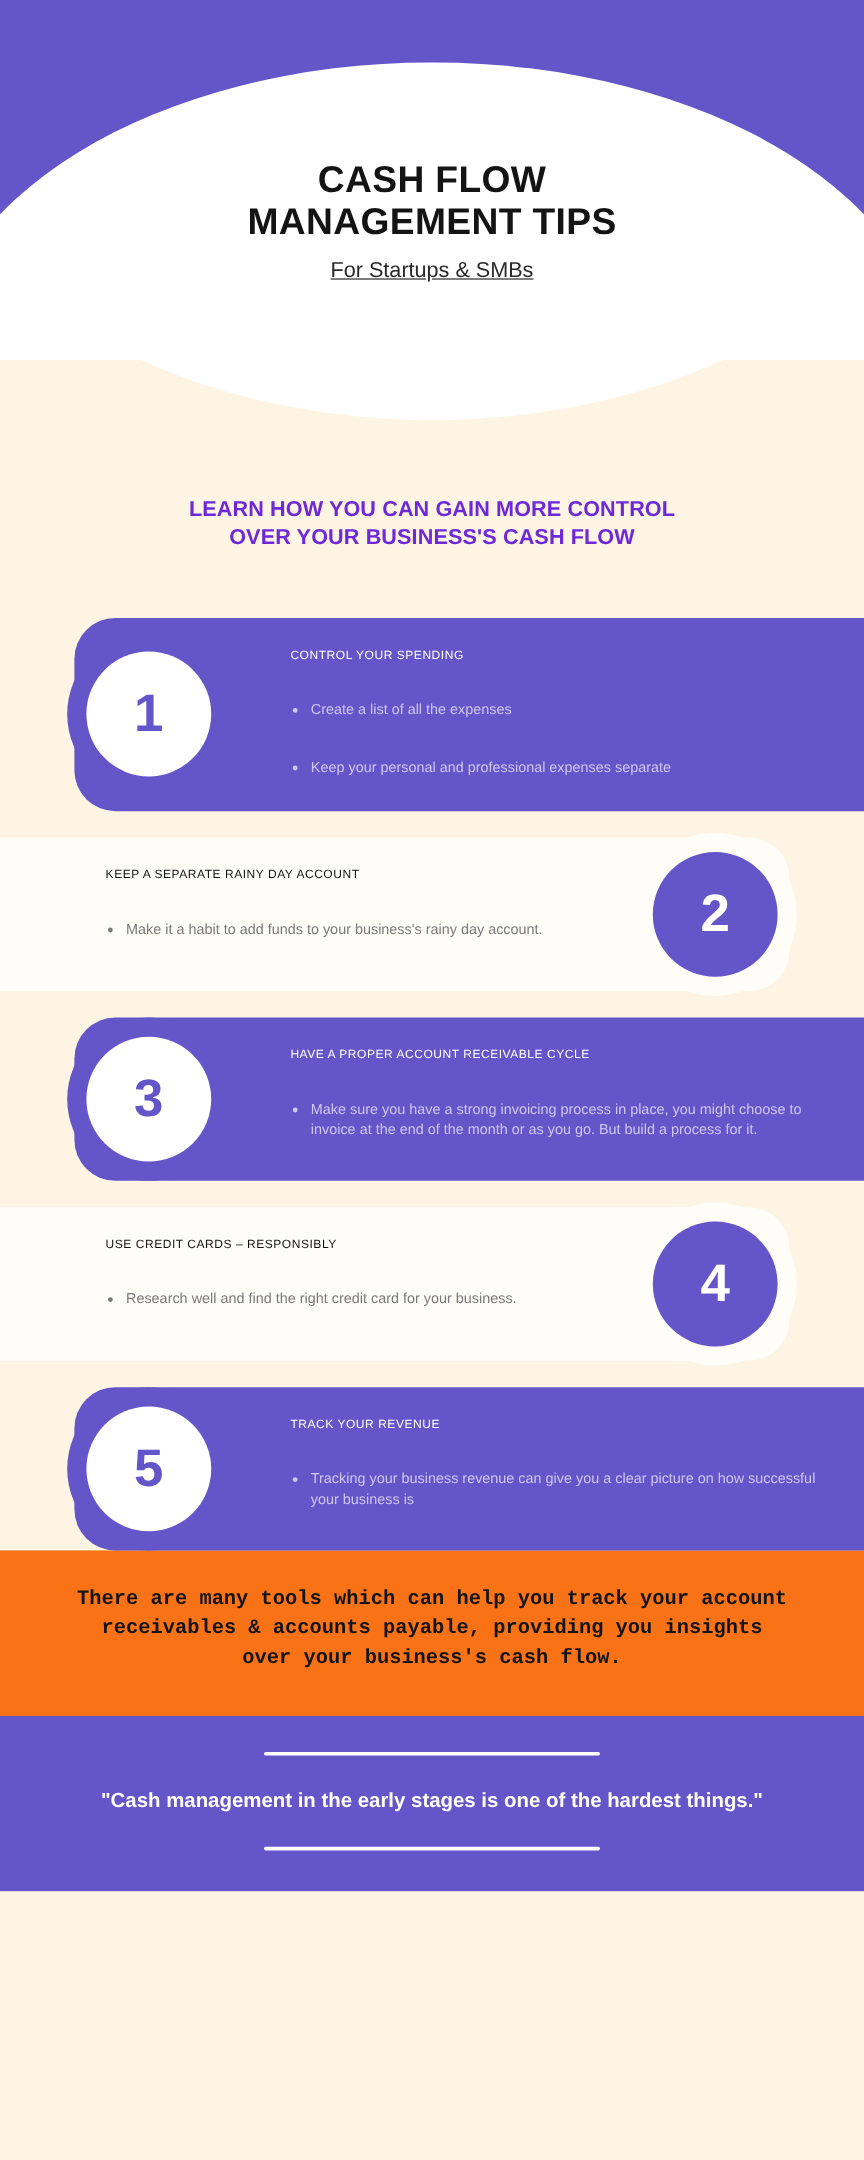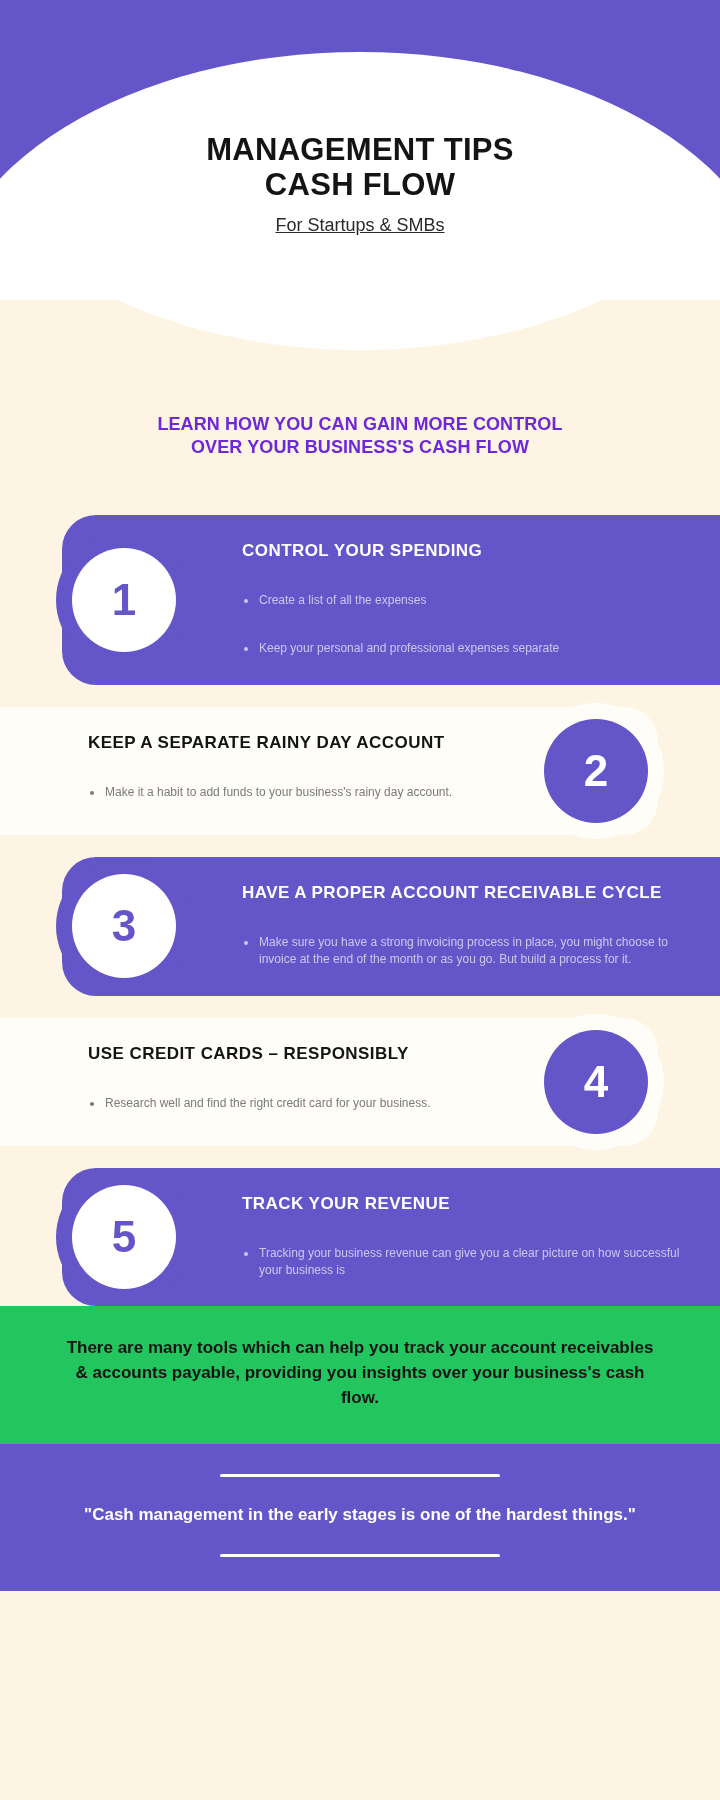--- a/index.html
+++ b/index.html
@@ -118,21 +118,21 @@
     background:#FFFFFF; color:#6455C8;
     box-shadow:0 0 0 16px #6455C8;
   }
   .step.white .badge {
     right:10px; top:50%; transform:translateY(-50%);
     background:#6455C8; color:#FFFFFF;
     box-shadow:0 0 0 16px #FFFDF8;
   }
 
   .step-title {
-    font-size:17px; font-weight:bold; letter-spacing:0.45px;
+    font-size:10px; font-weight:normal; letter-spacing:0.45px;
     margin-bottom:9px;
   }
   .step.purple .step-title { color:#FFFFFF; }
   .step.white  .step-title { color:#141414; }
 
   .step ul { list-style:none; }
   .step li {
     position:relative;
     padding-left:17px;
     font-size:12px;
@@ -149,23 +149,24 @@
   .step.purple li::before { background:#CFC7F0; }
   .step.white li { color:#7A7A7A; }
   .step.white li::before { background:#7A7A7A; }
 
   .step.white .step-title { text-align:left; }
 
   .gap { height:22px; background:#FDF4E3; }
 
   
   .outro {
-    background:#22c55e;
+    background:#f97316;
     padding:30px 62px 34px 62px;
     text-align:center;
+    font-family:Liberation Mono, monospace;
   }
   .outro-text {
     color:#141414;
     font-size:17px;
     font-weight:bold;
     line-height:1.45;
   }
 
   
   .quote-band {
@@ -217,22 +218,22 @@
 </style>
 </head>
 <body>
 
 <div class="page">
 
   <div class="hero">
     <div class="hero-dome"></div>
     <div class="hero-inner">
       <div class="hero-title">
+        <div>CASH FLOW</div>
         <div>MANAGEMENT TIPS</div>
-        <div>CASH FLOW</div>
       </div>
       <div class="hero-sub">For Startups &amp; SMBs</div>
     </div>
   </div>
   <div class="hero-curve"></div>
 
   <div class="lead">
     <div class="lead-text">
       <div>LEARN HOW YOU CAN GAIN MORE CONTROL</div>
       <div>OVER YOUR BUSINESS'S CASH FLOW</div>

